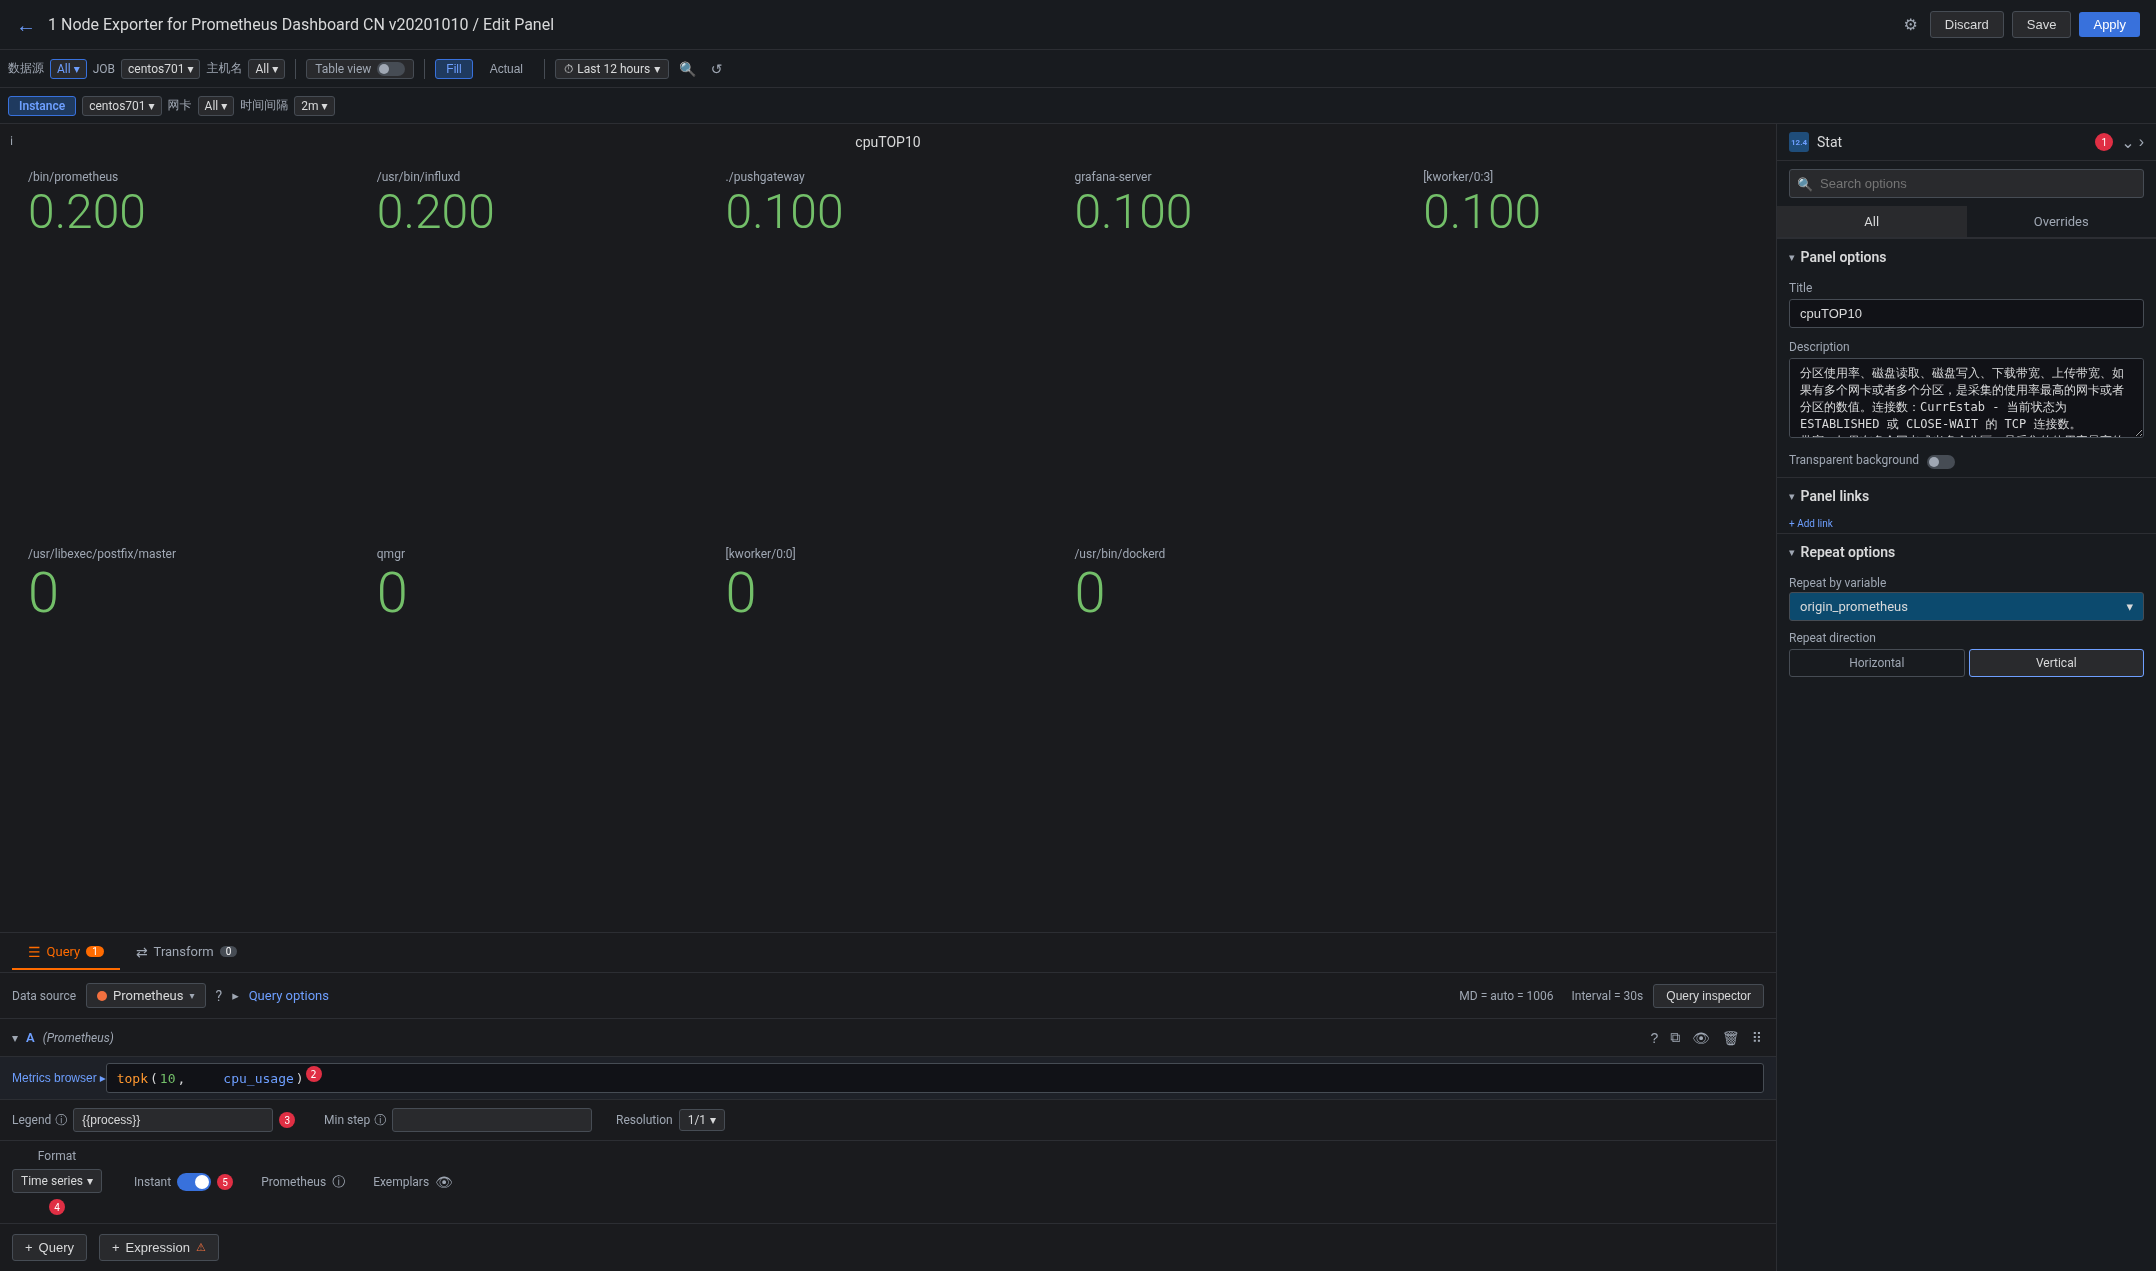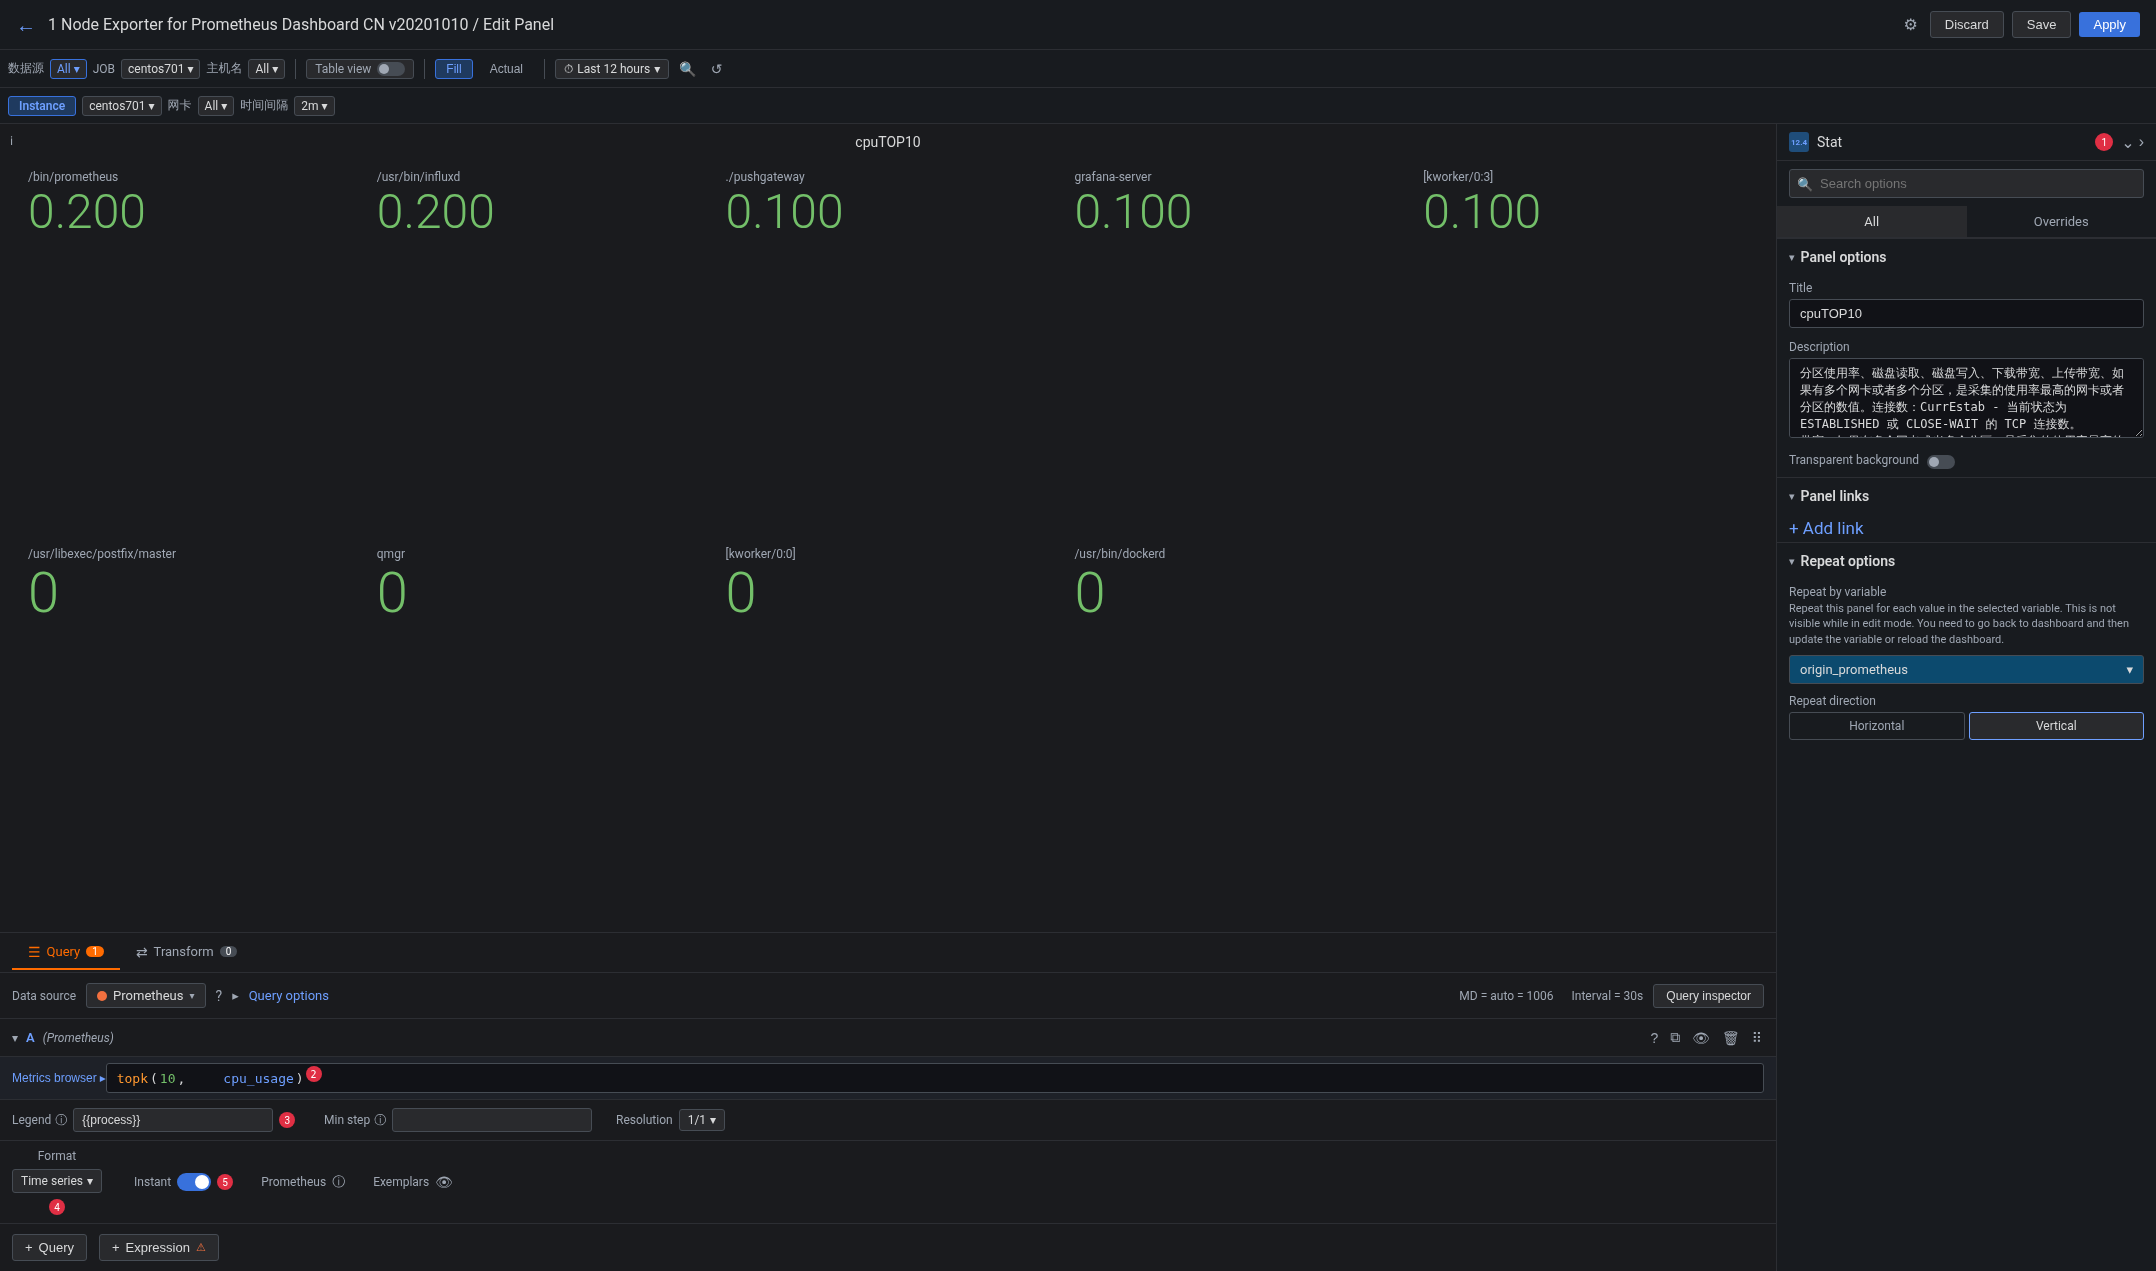--- a/index.html
+++ b/index.html
@@ -130,21 +130,21 @@
     .sidebar-section-header { display: flex; align-items: center; gap: 6px; padding: 10px 12px; cursor: pointer; }
     .section-arrow { color: #9fa7b3; font-size: 11px; }
     .section-title { font-size: 14px; color: #d8d9da; font-weight: 600; }
 
     .form-group { padding: 6px 12px; }
     .form-label { color: #9fa7b3; font-size: 12px; margin-bottom: 4px; }
     .form-input { width: 100%; background: #111217; border: 1px solid #464c54; color: #d8d9da; padding: 6px 10px; border-radius: 3px; font-size: 13px; }
     .form-textarea { width: 100%; background: #111217; border: 1px solid #464c54; color: #d8d9da; padding: 6px 10px; border-radius: 3px; font-size: 12px; min-height: 80px; resize: vertical; }
     .toggle-row { display: flex; align-items: center; gap: 8px; padding: 6px 12px; }
 
-    .panel-link-btn { display: flex; align-items: center; gap: 6px; color: #6e9fff; padding: 4px 12px; cursor: pointer; font-size: 17px; text-align: center; }
+    .panel-link-btn { display: flex; align-items: center; gap: 6px; color: #6e9fff; padding: 4px 12px; cursor: pointer; font-size: 10px; text-align: center; }
 
     .repeat-section { padding: 6px 12px; }
     .repeat-label { color: #9fa7b3; font-size: 12px; margin-bottom: 2px; }
     .repeat-desc { color: #9fa7b3; font-size: 11px; line-height: 1.4; margin-bottom: 8px; }
     .repeat-select { width: 100%; background: #0c4a6e; border: 1px solid #464c54; color: #d8d9da; padding: 6px 10px; border-radius: 3px; font-size: 13px; cursor: pointer; display: flex; align-items: center; justify-content: space-between; }
 
     .direction-btns { display: flex; gap: 4px; margin-top: 4px; }
     .dir-btn { flex: 1; padding: 6px; text-align: center; border-radius: 3px; cursor: pointer; font-size: 12px; border: 1px solid #464c54; }
     .dir-btn.active { background: #292a2d; color: #d8d9da; border-color: #6e9fff; }
     .dir-btn.inactive { background: transparent; color: #9fa7b3; }
@@ -450,21 +450,20 @@
       <div class="panel-link-btn">+ Add link</div>
     </div>
 
     <div class="sidebar-section">
       <div class="sidebar-section-header">
         <span class="section-arrow">▾</span>
         <span class="section-title">Repeat options</span>
       </div>
       <div class="repeat-section">
         <div class="repeat-label">Repeat by variable</div>
-        <div class="repeat-desc">Repeat this panel for each value in the selected variable. This is not visible while in edit mode. You need to go back to dashboard and then update the variable or reload the dashboard.</div>
         <div class="repeat-select">
           <span>origin_prometheus</span>
           <span>▾</span>
         </div>
         <div style="margin-top:10px;">
           <div class="repeat-label">Repeat direction</div>
           <div class="direction-btns">
             <div class="dir-btn inactive">Horizontal</div>
             <div class="dir-btn active">Vertical</div>
           </div>

